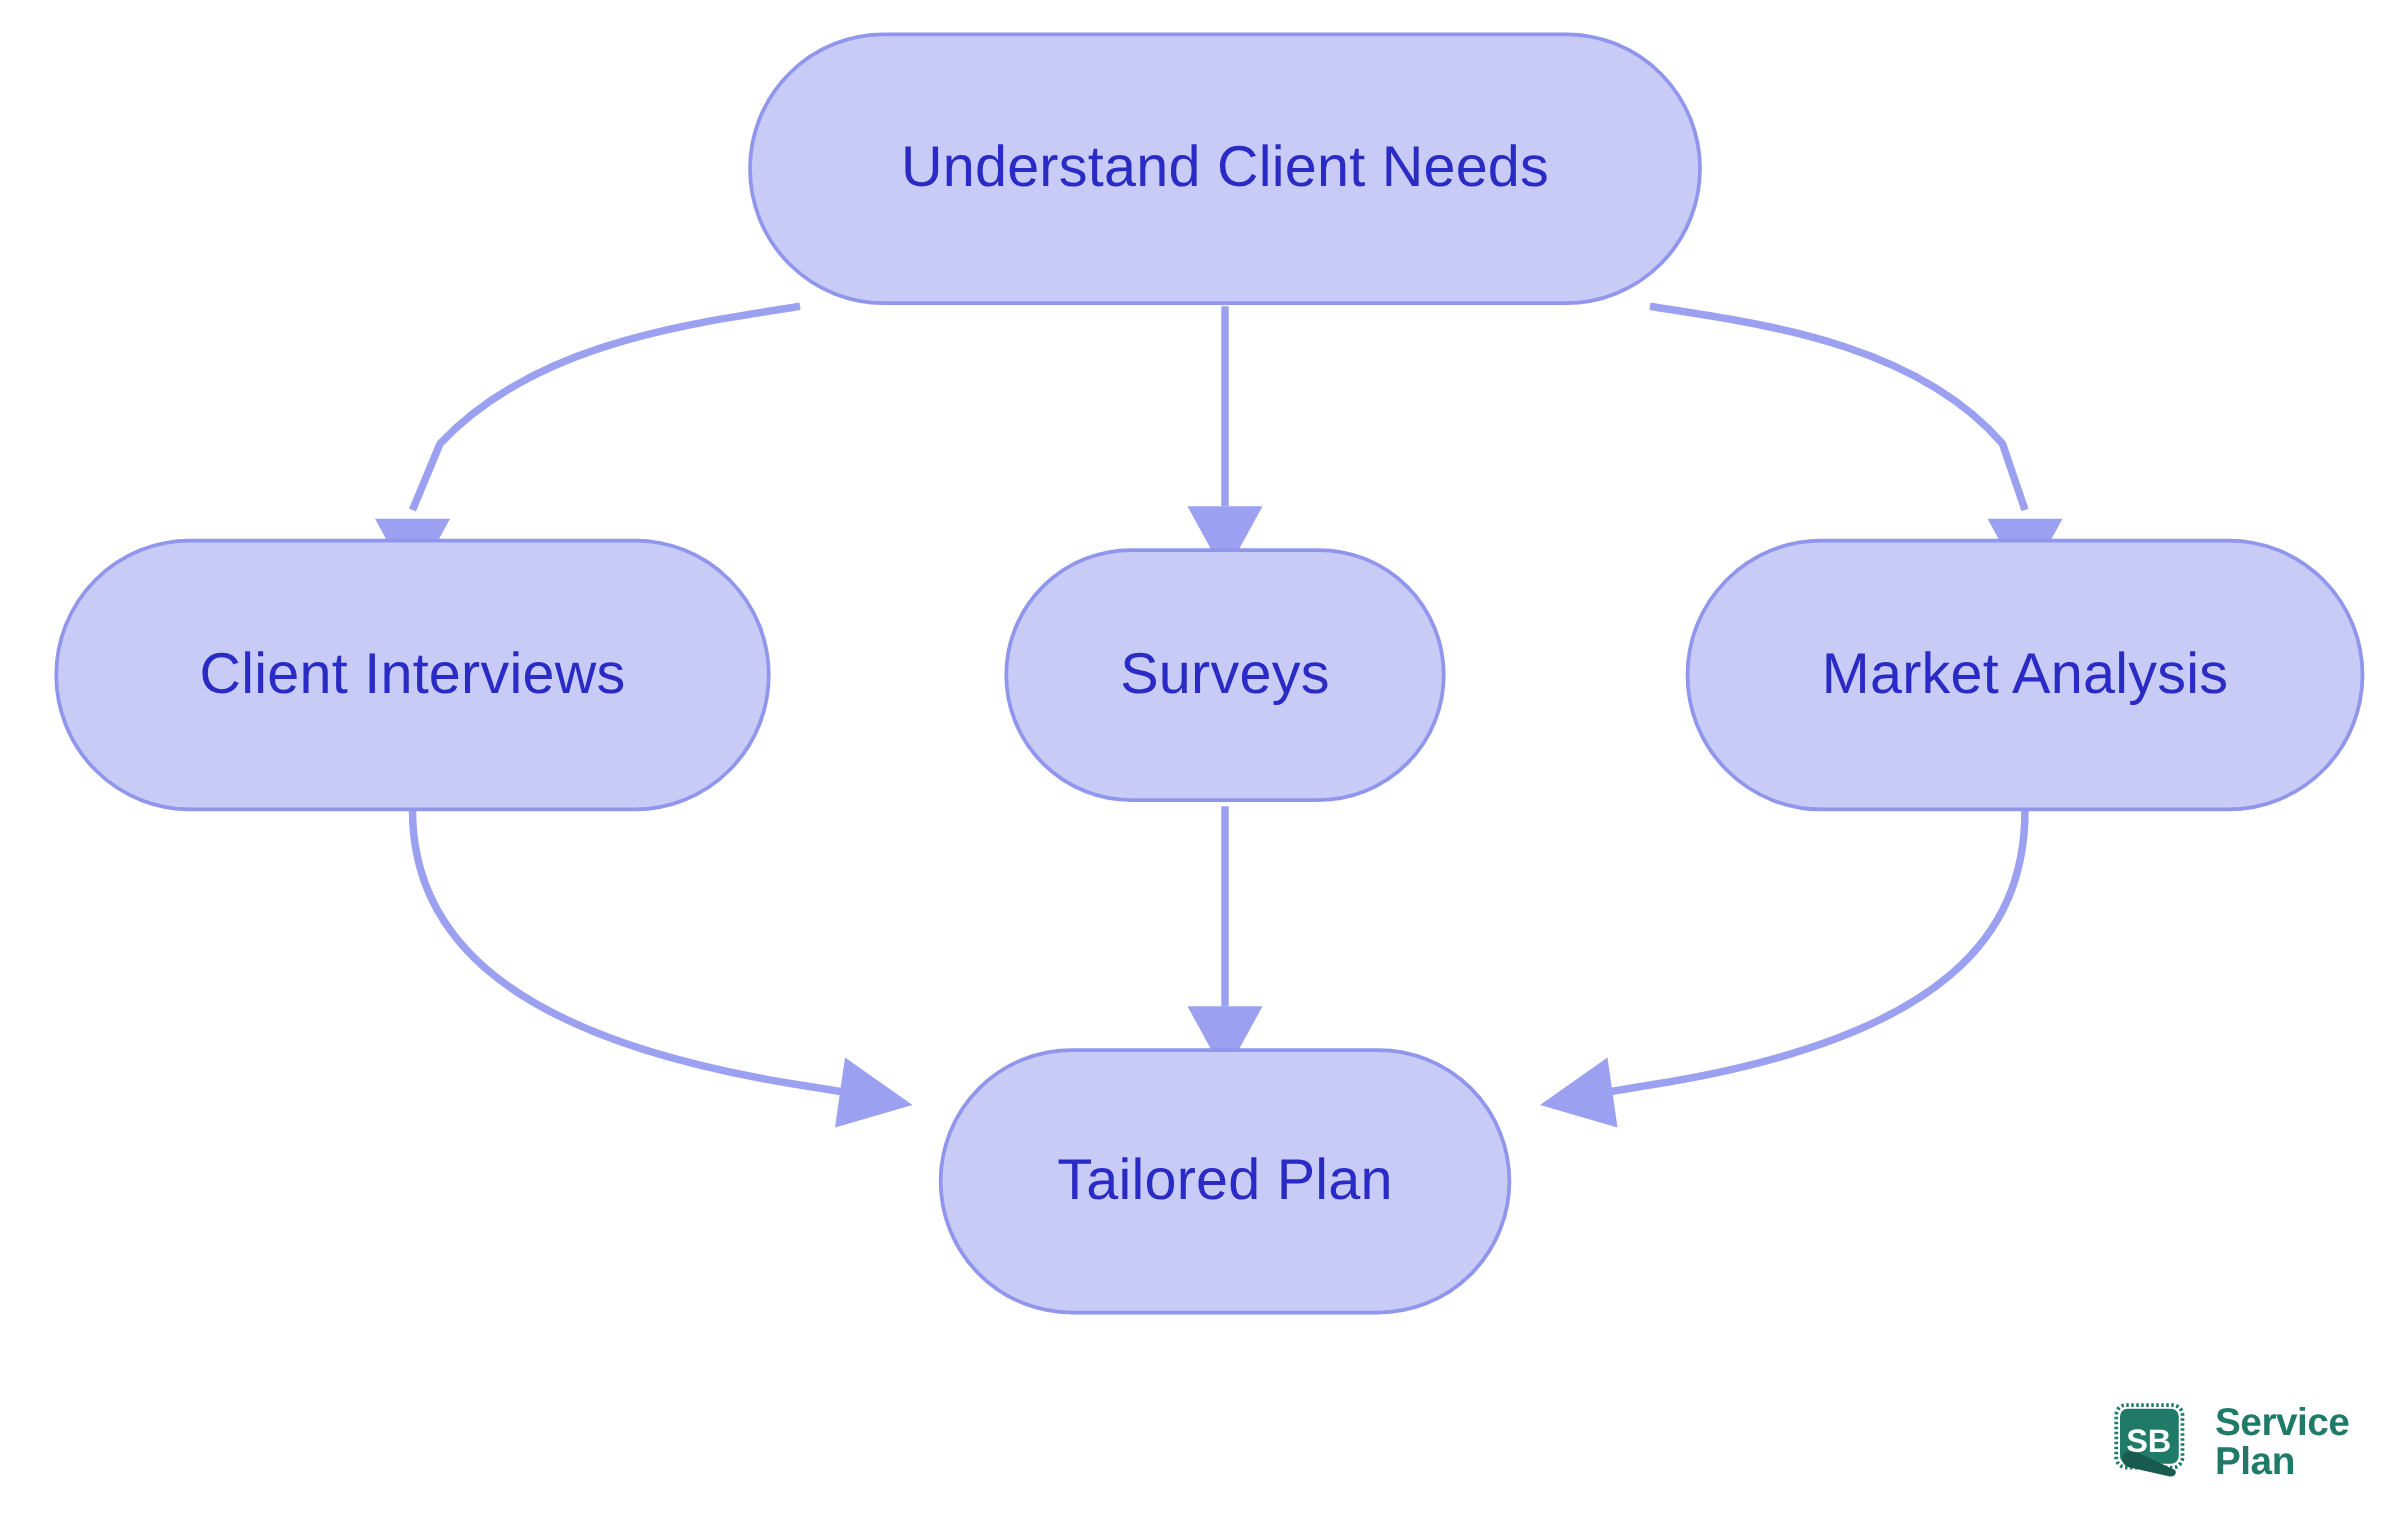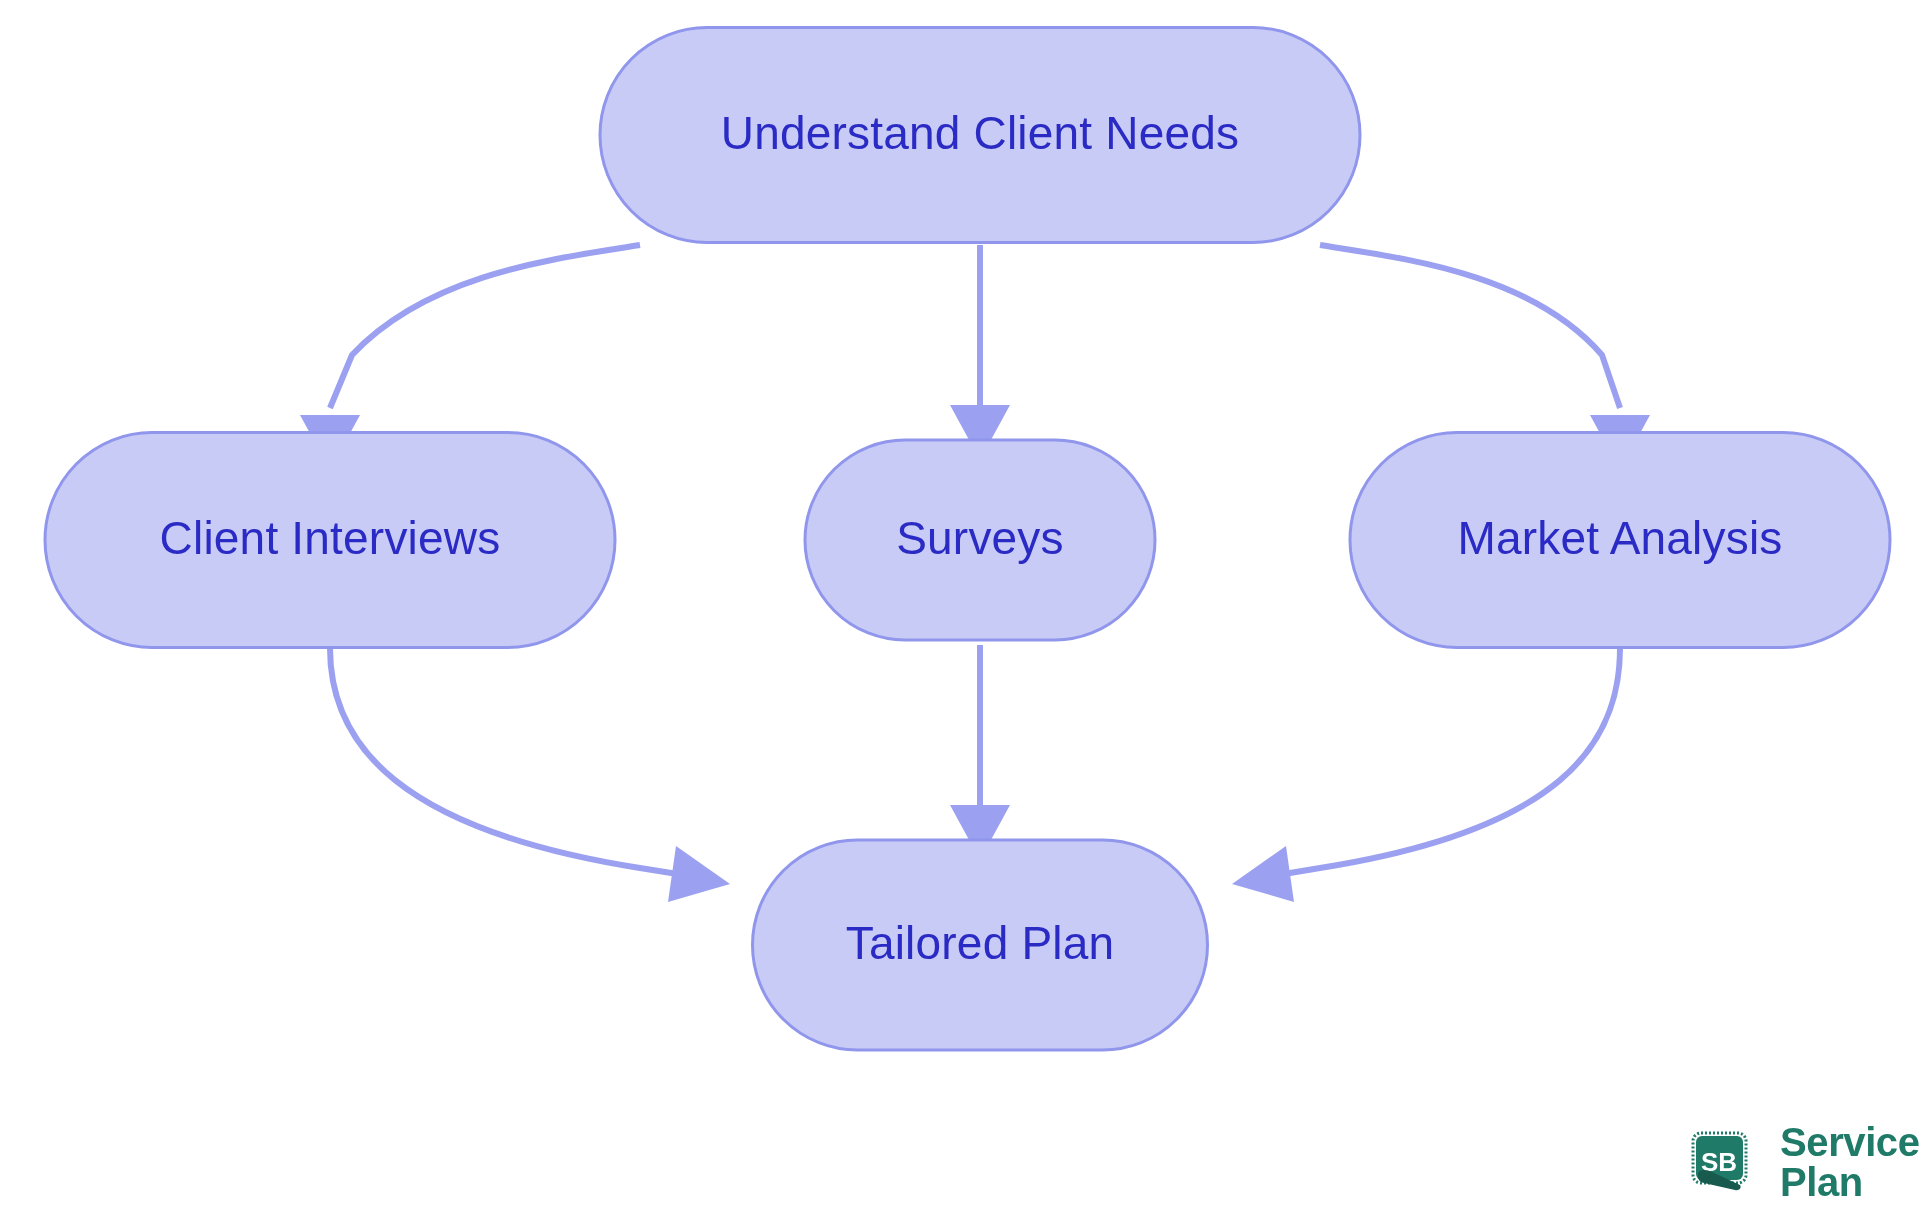--- a/index.html
+++ b/index.html
@@ -46,36 +46,37 @@
     stroke-linejoin: round;
   }
   .edge-head {
     stroke: none;
   }
   
   #brand-logo {
     position: absolute;
     display: flex;
     align-items: center;
-    gap: 28px;
+    gap: 0;
   }
   #brand-mark {
     position: relative;
     width: 62px;
     height: 62px;
     flex: 0 0 auto;
   }
   #brand-wordmark {
     display: flex;
     flex-direction: column;
     line-height: 1.0;
     font-family: "Liberation Sans", sans-serif;
     font-weight: bold;
-    font-size: 40px;
+    font-size: 31px;
     letter-spacing: -0.4px;
+    margin-left: 20px;
   }
   #brand-wordmark span {
     display: block;
   }
 </style>
 </head>
 <body>
 
 <div id="canvas" style="background: rgb(255, 255, 255);">
 

